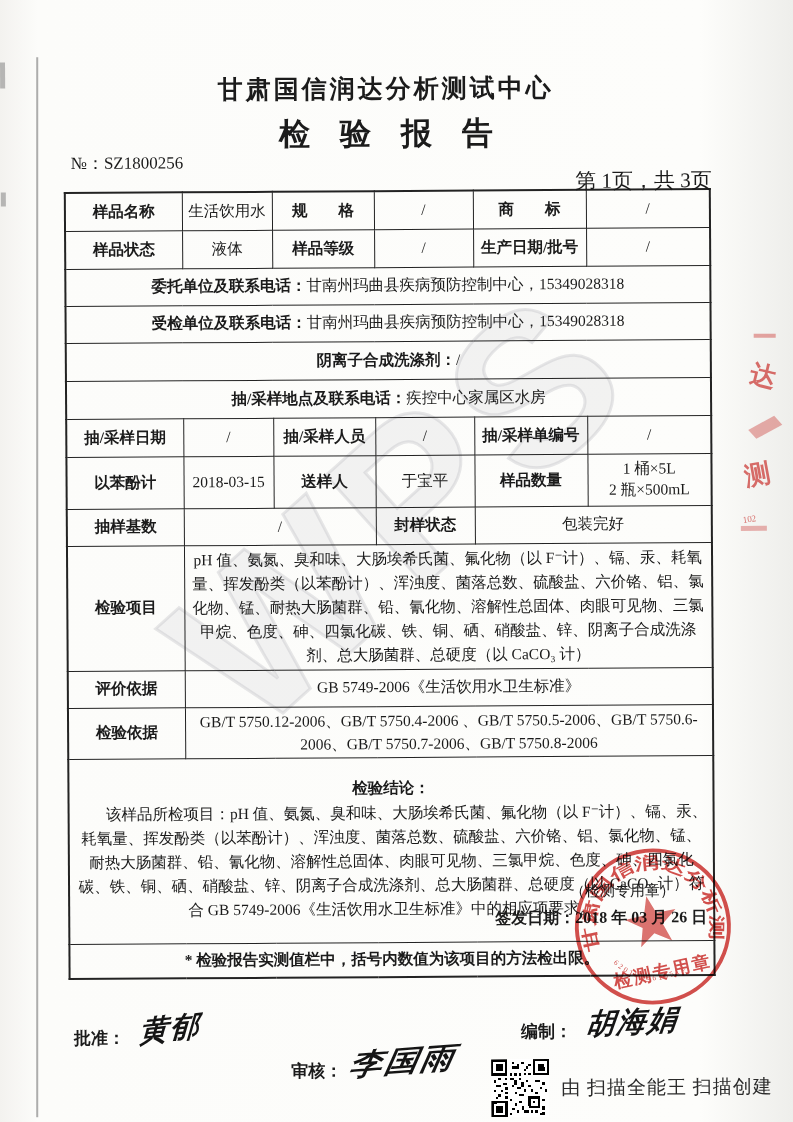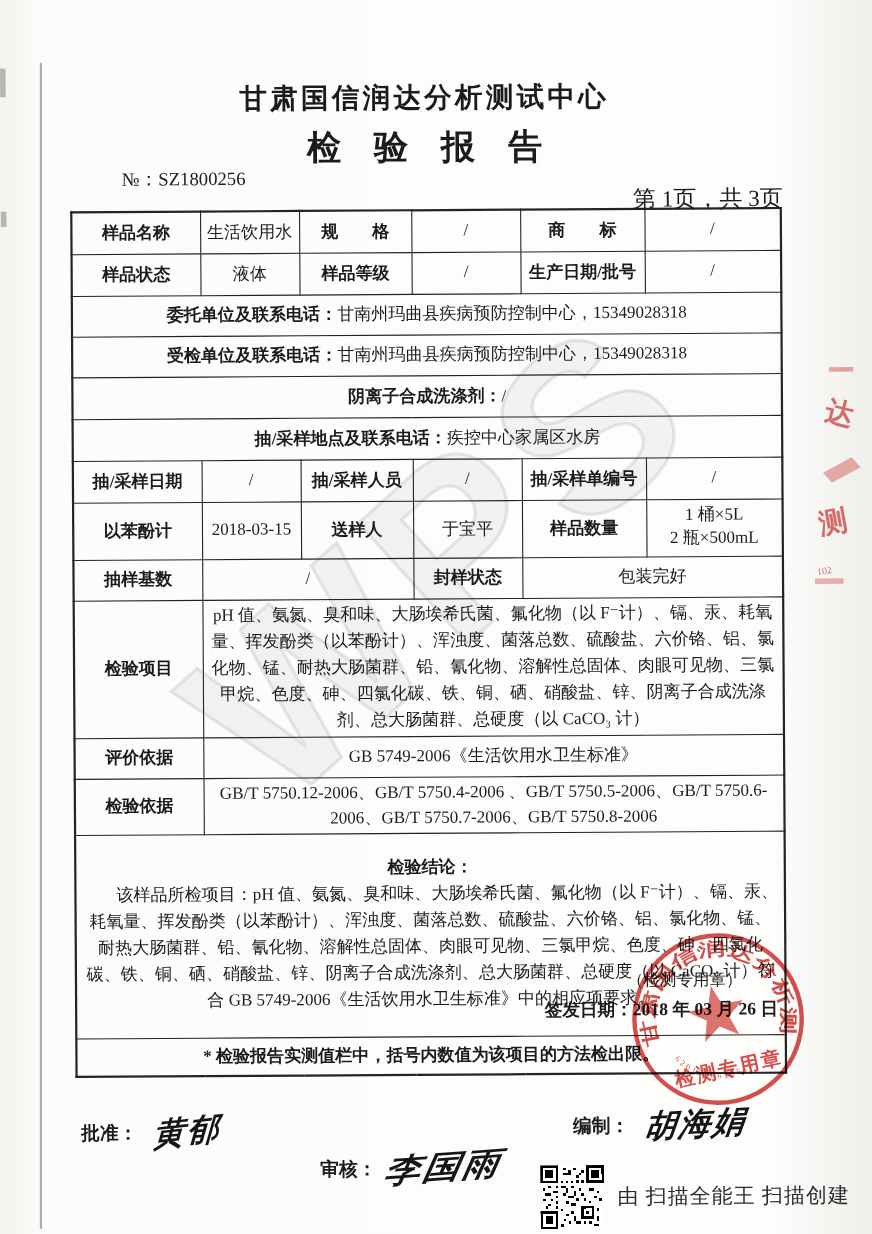--- a/index.html
+++ b/index.html
@@ -18,41 +18,41 @@
     font-family:"Liberation Sans","DejaVu Sans",sans-serif;font-weight:bold;
     font-size:215px;letter-spacing:12px;line-height:1;
     transform:rotate(-42deg);color:rgba(200,200,206,.20);
     -webkit-text-stroke:3px rgba(178,178,185,.30);
   }
   
   .logo{position:absolute;left:40px;top:44px;z-index:2;}
   .hdr{position:absolute;left:63px;top:72px;width:645px;text-align:center;z-index:2;}
   .org-name{font-size:25px;font-weight:bold;letter-spacing:3px;}
   .rpt-title{font-size:31px;font-weight:bold;letter-spacing:30px;position:relative;left:15px;margin-top:8px;}
-  .no-line{position:absolute;left:70px;top:150px;font-size:17px;z-index:2;margin-left:40px;}
+  .no-line{position:absolute;left:70px;top:150px;font-size:17px;z-index:2;}
   .page-ind{position:absolute;right:82px;top:168px;font-size:21px;z-index:2;}
   
   table.rpt{position:absolute;left:63px;top:190px;width:645px;border-collapse:collapse;table-layout:fixed;z-index:1;background:transparent;}
   table.rpt td{border:1.6px solid #232323;font-size:15.5px;text-align:center;vertical-align:middle;padding:2px 4px;overflow:visible;}
   table.rpt{border:2px solid #232323;}
   td.lt{text-align:left;padding-left:8px;}
   .lbl{font-weight:bold;}
   tr.h38{height:38px;} tr.h37{height:37px;} tr.h52{height:52px;}
   tr.h113{height:113px;} tr.h50{height:50px;} tr.h185{height:185px;} tr.h35{height:35px;}
   .items-text{text-align:left;line-height:24px;padding:4px 8px;}
   .two-line{line-height:1.35;margin-top:13px;}
   td.concl-cell{position:relative;text-align:left;vertical-align:top;padding:6px 10px;}
   .concl-label{font-weight:bold;font-size:15.5px;}
   .concl-body{font-size:15.5px;line-height:24px;text-indent:2em;margin-top:2px;}
   .seal-note{position:absolute;right:38px;bottom:40px;font-size:15px;}
   .issue-date{position:absolute;right:6px;bottom:12px;font-size:16px;font-weight:bold;}
   .footnote-cell{text-align:left;font-weight:bold;padding-left:8px;font-size:15.5px;}
   
   .sig-row{position:absolute;left:63px;top:998px;width:660px;height:60px;z-index:2;}
-  .sig-group{position:absolute;display:flex;align-items:center;gap:14px;}
+  .sig-group{position:absolute;display:flex;align-items:flex-end;gap:14px;}
   .sig-label{font-size:17px;font-weight:bold;}
   .sig-name{font-family:"DejaVu Serif",serif;font-style:italic;font-weight:bold;font-size:29px;
     display:inline-block;transform:rotate(-6deg) skewX(-9deg);letter-spacing:2px;color:#151515;}
   
   .stamp{position:absolute;left:566px;top:846px;z-index:3;mix-blend-mode:multiply;opacity:.85;transform:rotate(-12deg);}
   .edge-stamp{position:absolute;left:730px;top:328px;z-index:3;mix-blend-mode:multiply;opacity:.7;}
   
   .scan-footer{position:absolute;left:485px;top:1060px;display:flex;align-items:center;gap:12px;z-index:2;}
   .scan-caption{font-size:19px;color:#2b2b2b;letter-spacing:1px;}
 </style>

